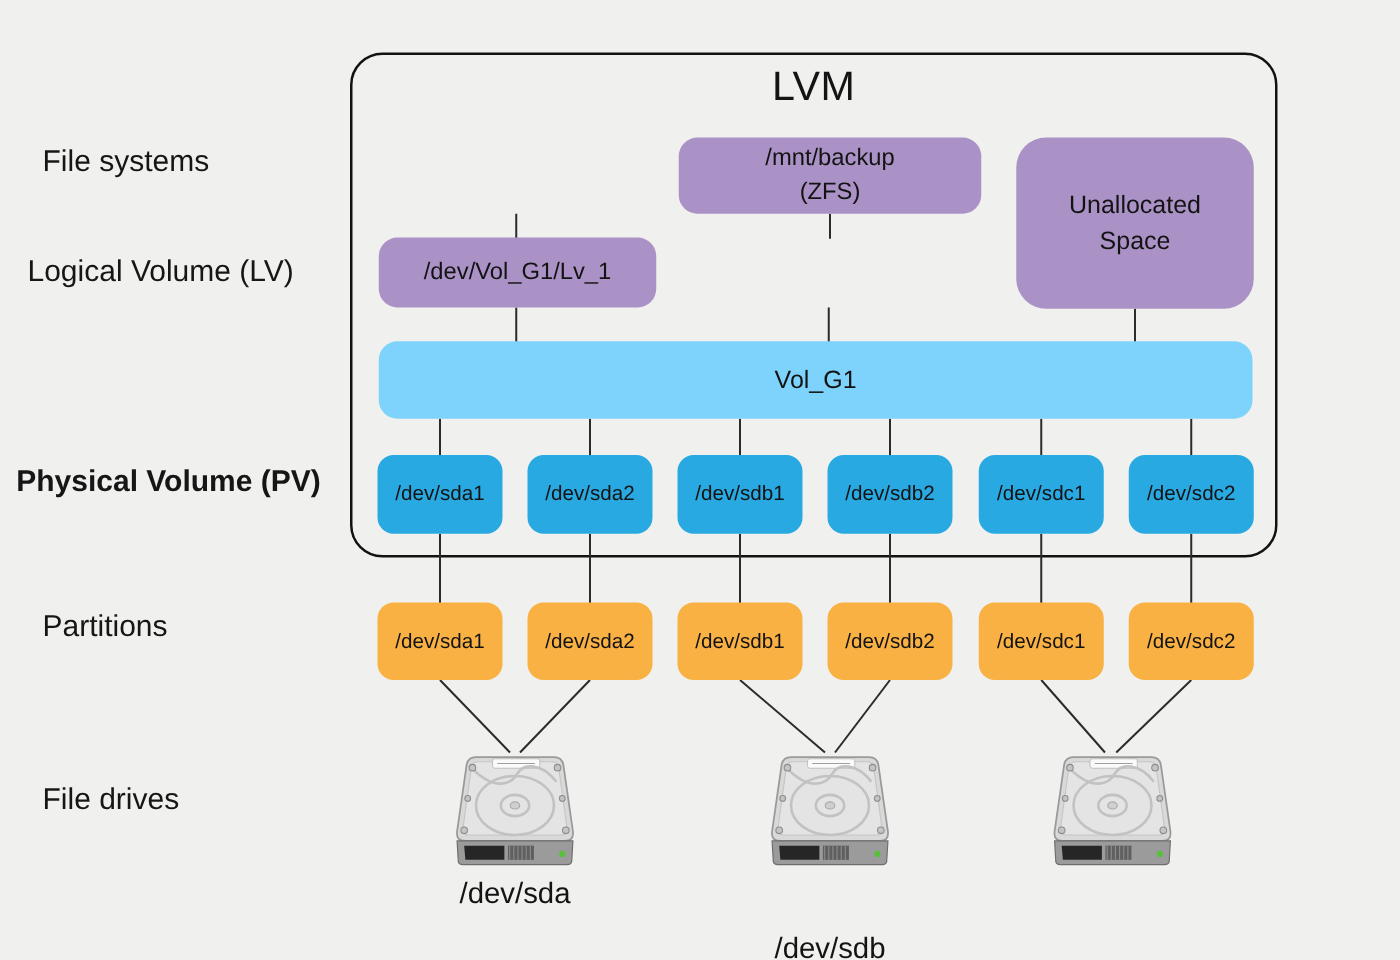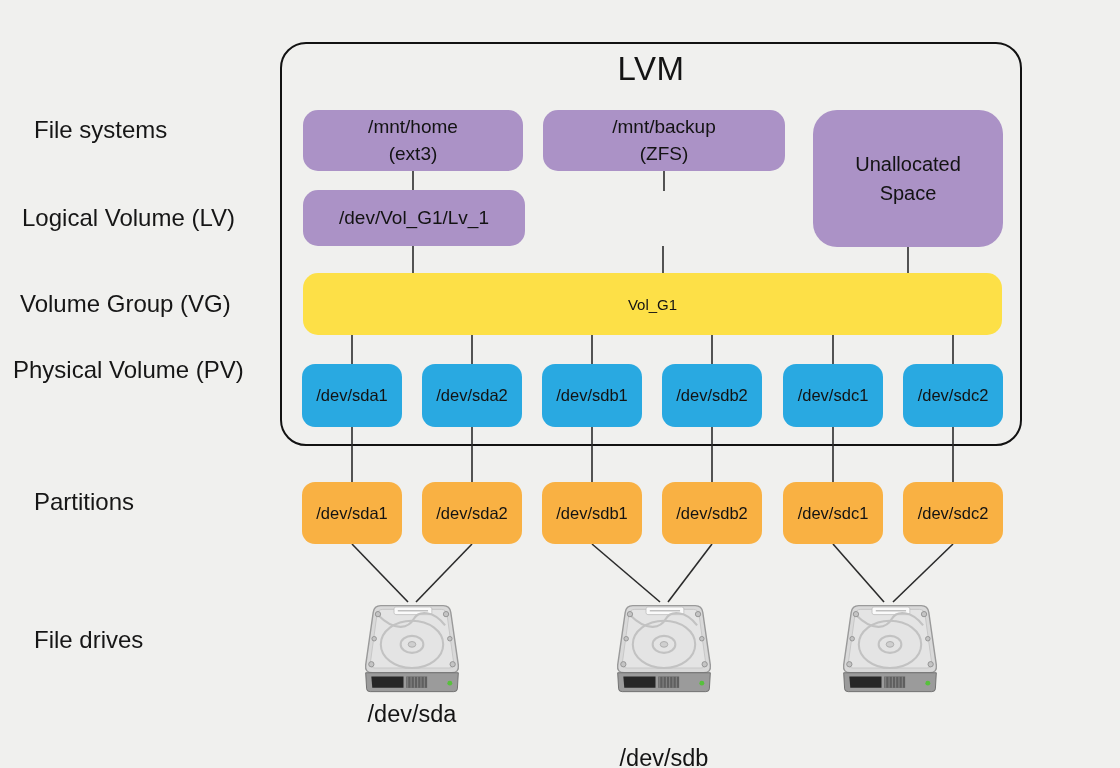--- a/index.html
+++ b/index.html
@@ -51,21 +51,21 @@
     flex-direction: column;
     align-items: center;
     justify-content: center;
     text-align: center;
     color: #131313;
     z-index: 2;
   }
   .purple { background: #ab92c6; border-radius: 15px; font-size: 19px; line-height: 1.38; }
   .tallpurple { background: #ab92c6; border-radius: 24px; font-size: 20px; line-height: 1.45; }
   .tallpurple .wrap { display: inline-block; max-width: 130px; }
-  .vg { background: #fde047; border-radius: 15px; font-size: 15px; }
+  .vg { background: #7dd3fc; border-radius: 15px; font-size: 20px; }
   .pv { background: #29a9e1; border-radius: 13px; font-size: 16.5px; }
   .part { background: #f9b143; border-radius: 13px; font-size: 16.5px; }
   .purple span { display: block; }
   .drive { position: absolute; z-index: 2; width: 104px; height: 98px; }
   .drive-label {
     position: absolute;
     width: 160px;
     text-align: center;
     font-size: 23.5px;
     z-index: 2;
@@ -107,29 +107,24 @@
       <line x1="833" y1="544" x2="884" y2="602"></line>
       <line x1="953" y1="544" x2="893" y2="602"></line>
     </g>
   </svg>
 
   <div id="lvm-container"></div>
   <div id="lvm-title">LVM</div>
 
   <div class="rowlabel" style="left:34px; top:116px;">File systems</div>
   <div class="rowlabel" style="left:22px; top:204px;">Logical Volume (LV)</div>
-  <div class="rowlabel" style="left:20px; top:290px;">Volume Group (VG)</div>
-  <div class="rowlabel" style="left:13px; top:356px;">Physical Volume (PV)</div>
+  <div class="rowlabel" style="left:13px; top:372px;font-weight:bold;">Physical Volume (PV)</div>
   <div class="rowlabel" style="left:34px; top:488px;">Partitions</div>
   <div class="rowlabel" style="left:34px; top:626px;">File drives</div>
 
-  <div class="box purple" style="left:303px; top:110px; width:220px; height:61px;">
-    <span>/mnt/home</span>
-    <span>(ext3)</span>
-  </div>
   <div class="box purple" style="left:543px; top:110px; width:242px; height:61px;">
     <span>/mnt/backup</span>
     <span>(ZFS)</span>
   </div>
   <div class="box tallpurple" style="left:813px; top:110px; width:190px; height:137px;">
     <span class="wrap">Unallocated Space</span>
   </div>
 
   <div class="box purple" style="left:303px; top:190px; width:222px; height:56px;">
     <span>/dev/Vol_G1/Lv_1</span>

